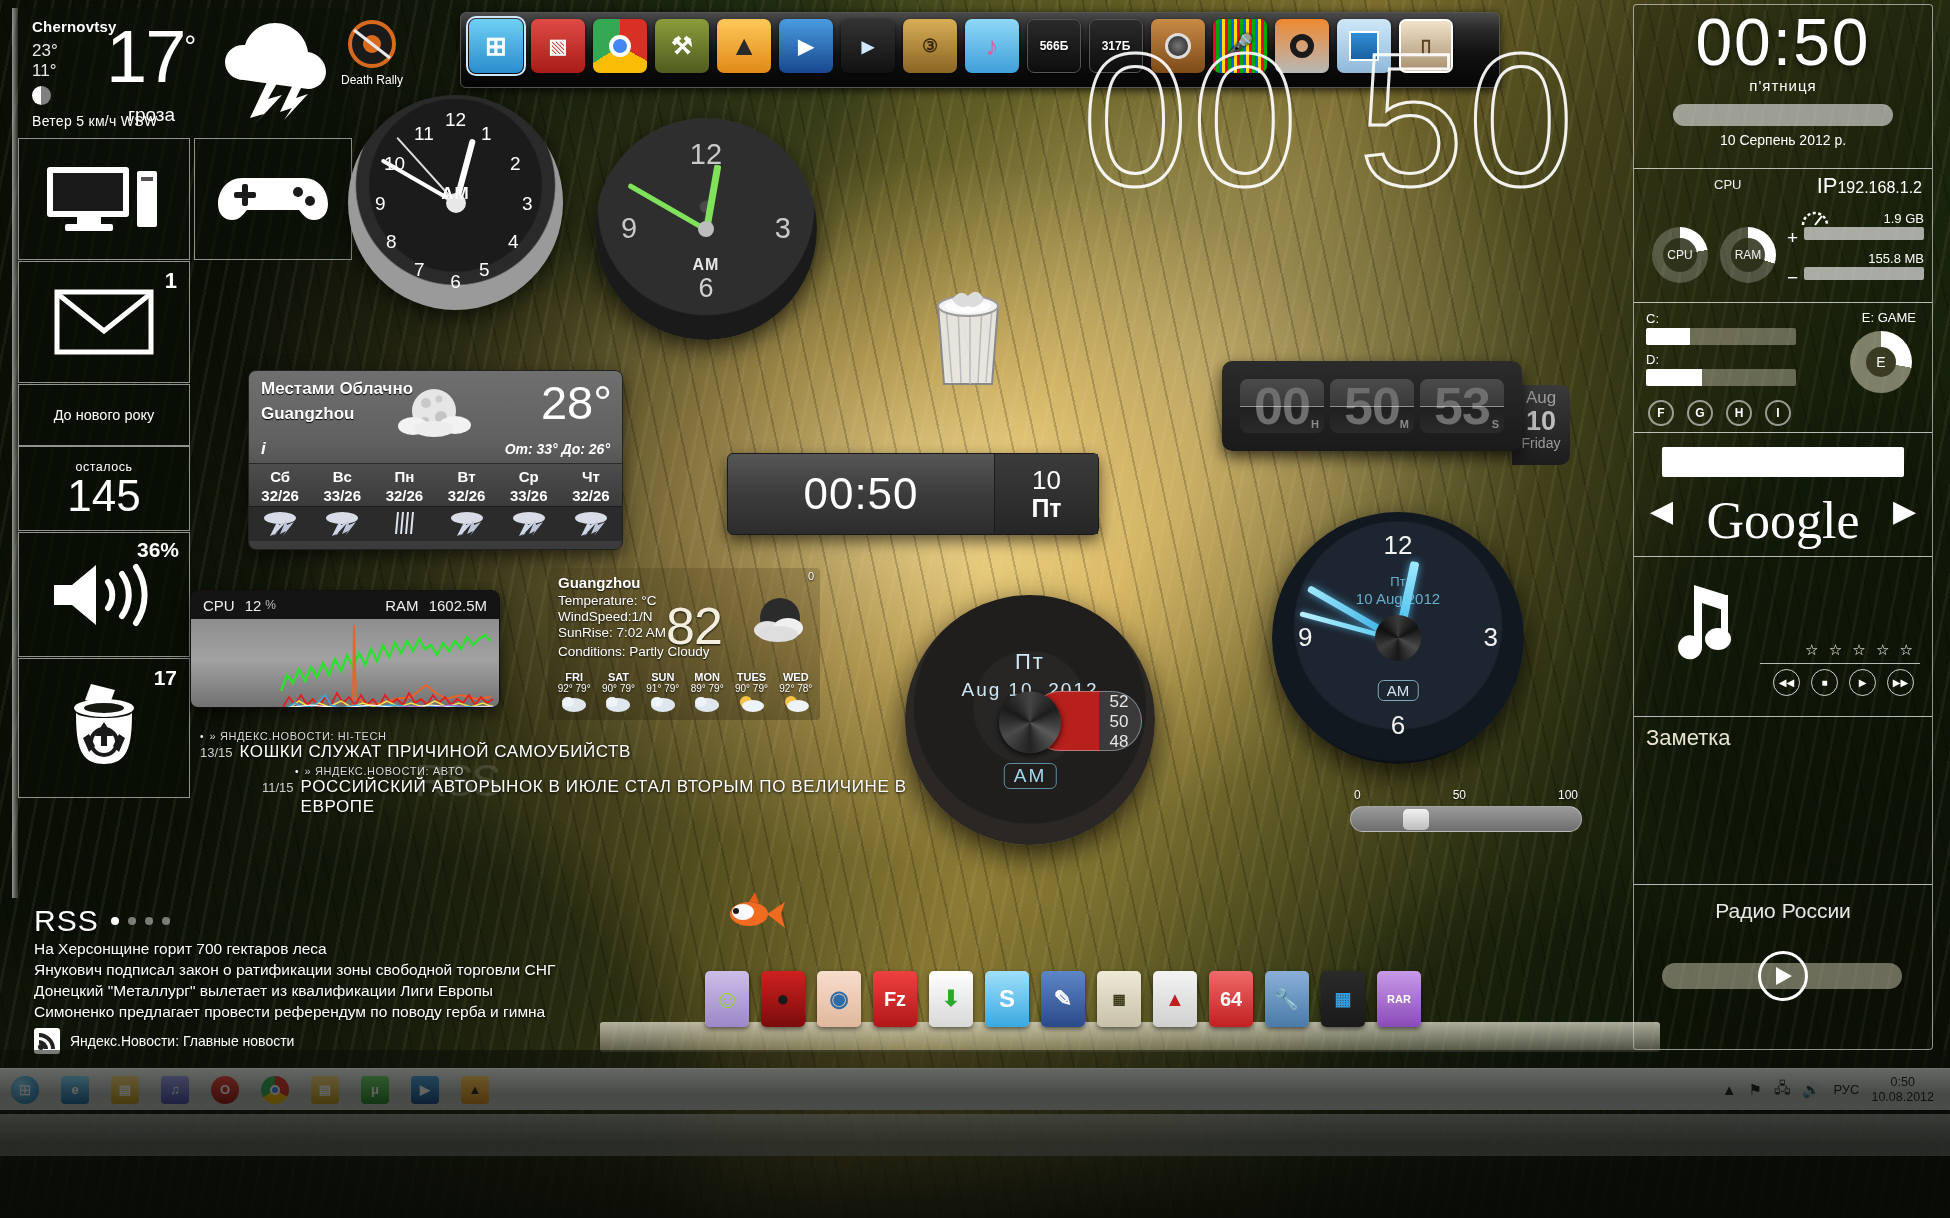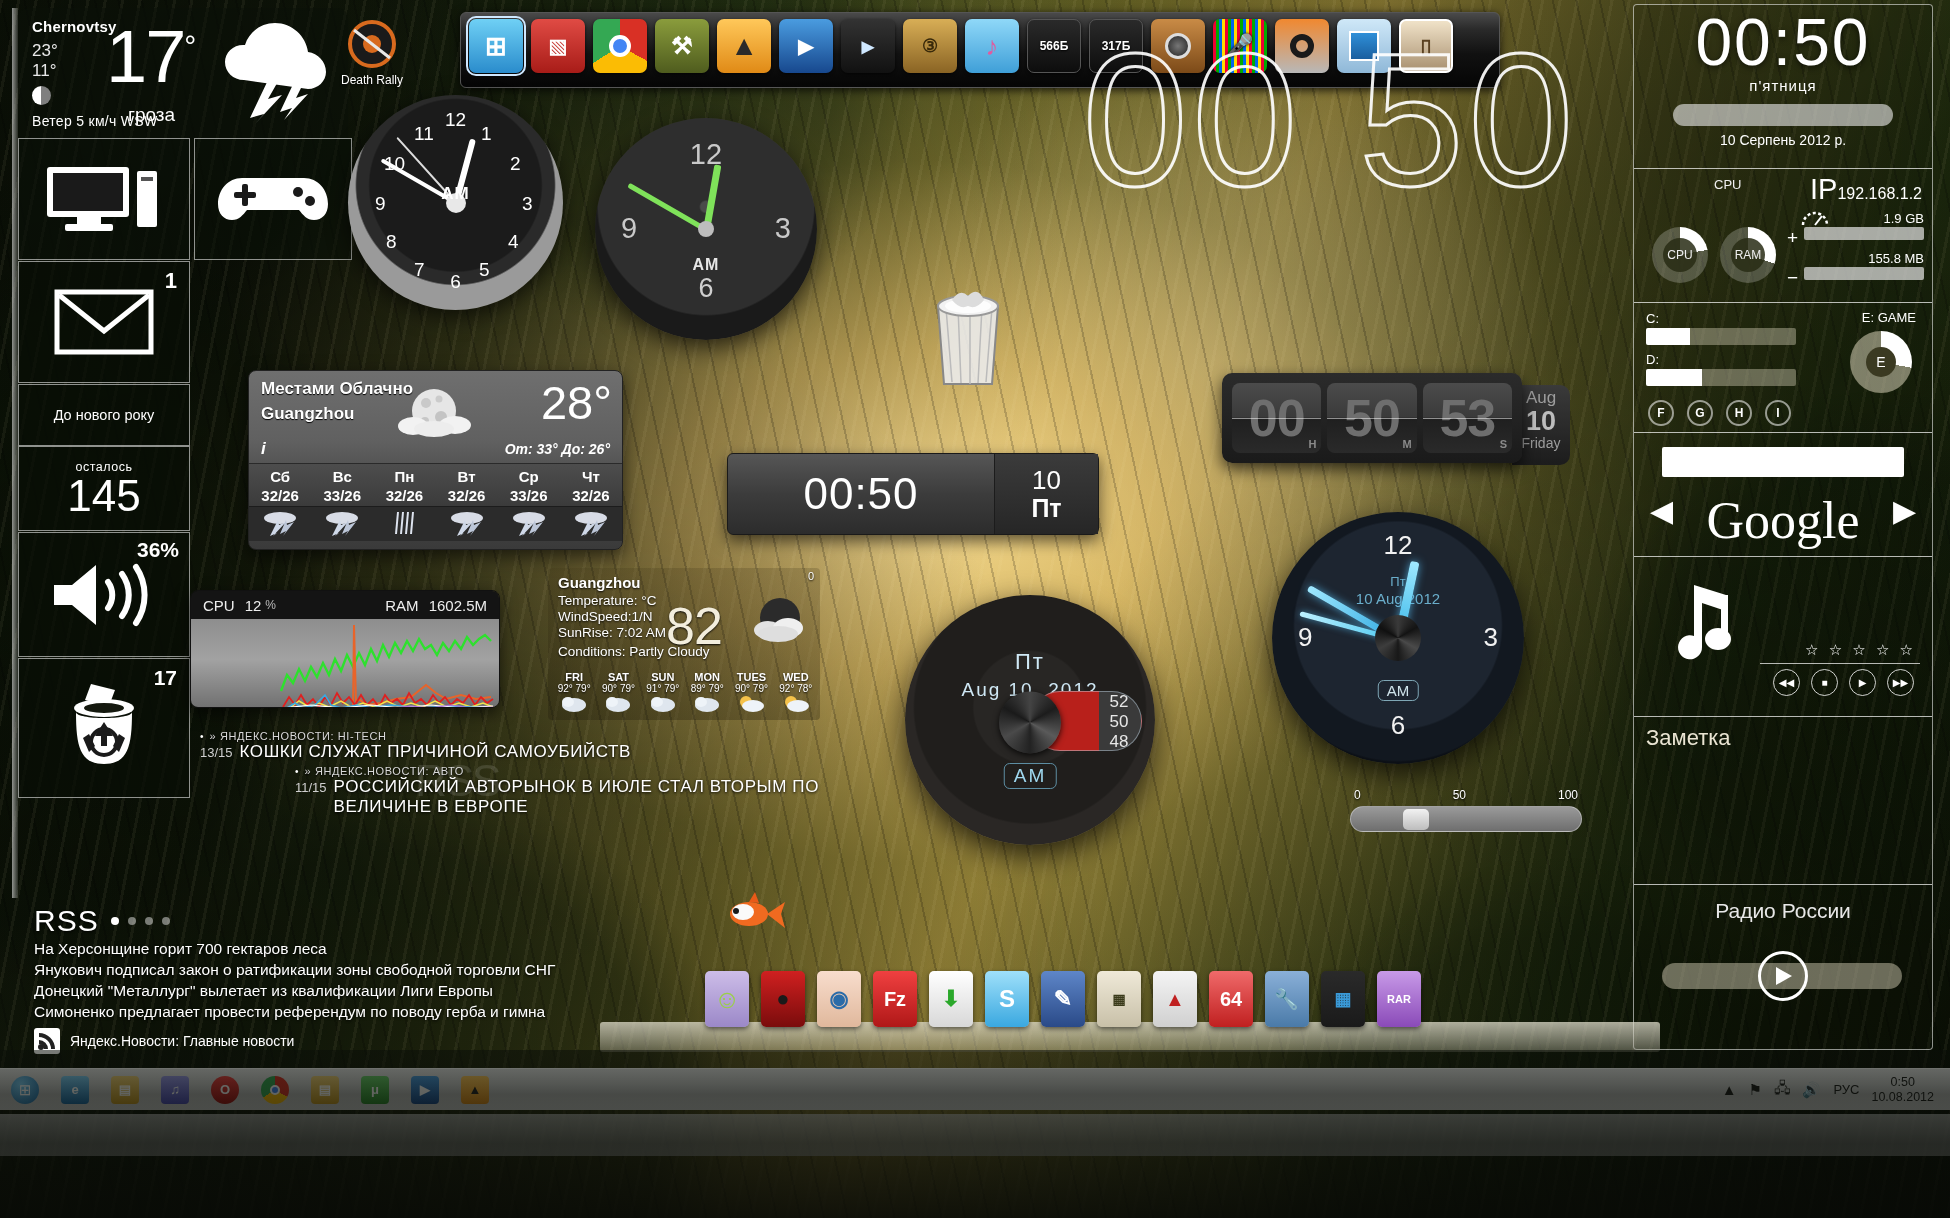--- a/index.html
+++ b/index.html
@@ -210,24 +210,24 @@
     align-items:center;justify-content:center;line-height:1.08;
   }
   #digbar .d .dd{font-size:26px;font-weight:300;}
   #digbar .d .dw{font-size:25px;font-weight:bold;}
 
   
   #flip{
     left:1222px; top:355px; width:348px; height:110px;
   }
   #flip .body{
-    position:absolute; left:0; top:18px; width:300px; height:90px;
+    position:absolute; left:0; top:6px; width:300px; height:90px;
     background:linear-gradient(180deg,#2b2b2b,#1a1a1a); border-radius:10px;
     box-shadow:0 6px 16px rgba(0,0,0,.7);
-    display:flex; gap:6px; padding:10px;
+    display:flex; gap:6px; padding:18px;
   }
   #flip .card{
     flex:1; border-radius:8px; position:relative; overflow:hidden;
     background:linear-gradient(180deg,#4b4b4b 0%,#3a3a3a 49%, #1f1f1f 50%, #2a2a2a 100%);
   }
   #flip .card .v{
     position:absolute; inset:0; display:flex; align-items:center; justify-content:center;
     font-size:52px; color:#6e6e6e; font-weight:bold; letter-spacing:-1px;
   }
   #flip .card .u{position:absolute;right:5px;bottom:3px;font-size:11px;color:#8a8a8a;font-weight:bold;}
@@ -331,21 +331,21 @@
 
   #r-clock{height:164px;text-align:center;padding-top:4px;}
   #r-clock .big{font-size:66px;font-weight:300;line-height:66px;letter-spacing:2px;color:#fff;text-shadow:0 2px 6px rgba(0,0,0,.6);}
   #r-clock .dow{font-size:15px;margin-top:2px;letter-spacing:1px;}
   #r-clock .pill{margin:10px auto 6px;width:220px;height:22px;border-radius:11px;background:rgba(230,230,230,.62);}
   #r-clock .date{font-size:14px;}
 
   #r-sys{height:134px;padding:6px 10px;}
   #r-sys .cpulabel{position:absolute;left:80px;top:8px;font-size:13px;color:#f0f0f0;}
   #r-sys .ip{position:absolute;right:10px;top:4px;font-size:18px;}
-  #r-sys .ip b{font-size:29px;font-weight:400;}
+  #r-sys .ip b{font-size:22px;font-weight:400;}
   #r-sys .ring{
     position:absolute;width:56px;height:56px;border-radius:50%;
     display:flex;align-items:center;justify-content:center;font-size:12px;color:#efefef;
   }
   #r-sys .gauge-icon{position:absolute;left:166px;top:36px;width:30px;height:24px;}
   #r-sys .netline{position:absolute;right:8px;width:120px;}
   #r-sys .netval{font-size:13px;text-align:right;}
   #r-sys .netbar{height:13px;background:rgba(225,225,225,.72);border-radius:2px;margin-top:1px;}
   #r-sys .sgn{position:absolute;font-size:19px;}
 
@@ -863,21 +863,21 @@
     <span class="src">» ЯНДЕКС.НОВОСТИ: HI-TECH</span>
   </div>
   <div style="display:flex;align-items:baseline;gap:7px;">
     <span class="cnt">13/15</span>
     <span class="hl">КОШКИ СЛУЖАТ ПРИЧИНОЙ САМОУБИЙСТВ</span>
   </div>
   <div style="display:flex;align-items:center;gap:6px;margin-left:95px;margin-top:3px;">
     <span style="color:#fff;font-size:10px;">•</span>
     <span class="src">» ЯНДЕКС.НОВОСТИ: АВТО</span>
   </div>
-  <div style="display:flex;align-items:baseline;gap:7px;margin-left:95px;">
+  <div style="display:flex;align-items:baseline;gap:7px;margin-left:62px;">
     <span class="cnt">11/15</span>
     <span class="hl">РОССИЙСКИЙ АВТОРЫНОК В ИЮЛЕ СТАЛ ВТОРЫМ ПО ВЕЛИЧИНЕ В ЕВРОПЕ</span>
   </div>
 </div>
 
 <div class="widget" id="rss-panel">
   <div class="hdr">
     <span class="rsslabel">RSS</span>
     <span class="dots">
       <span class="dot on"></span>

